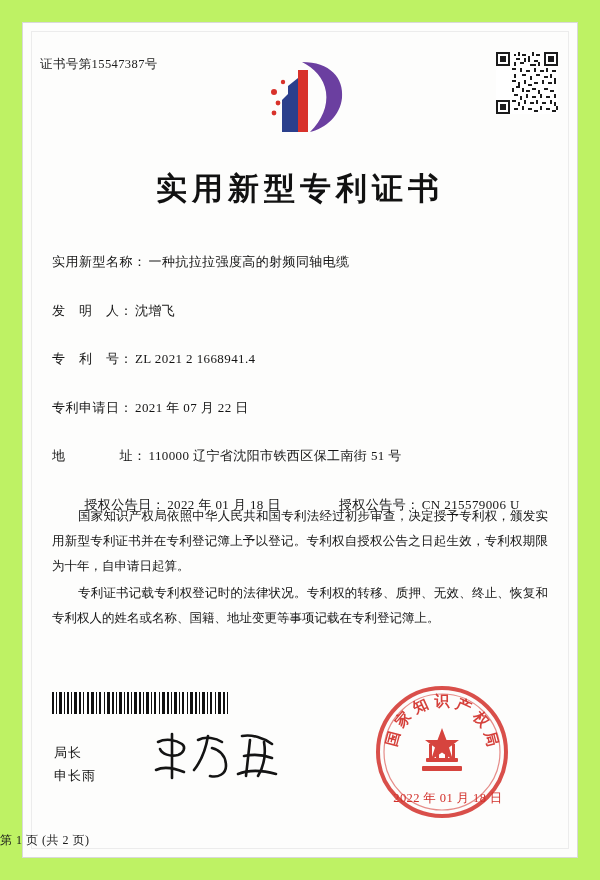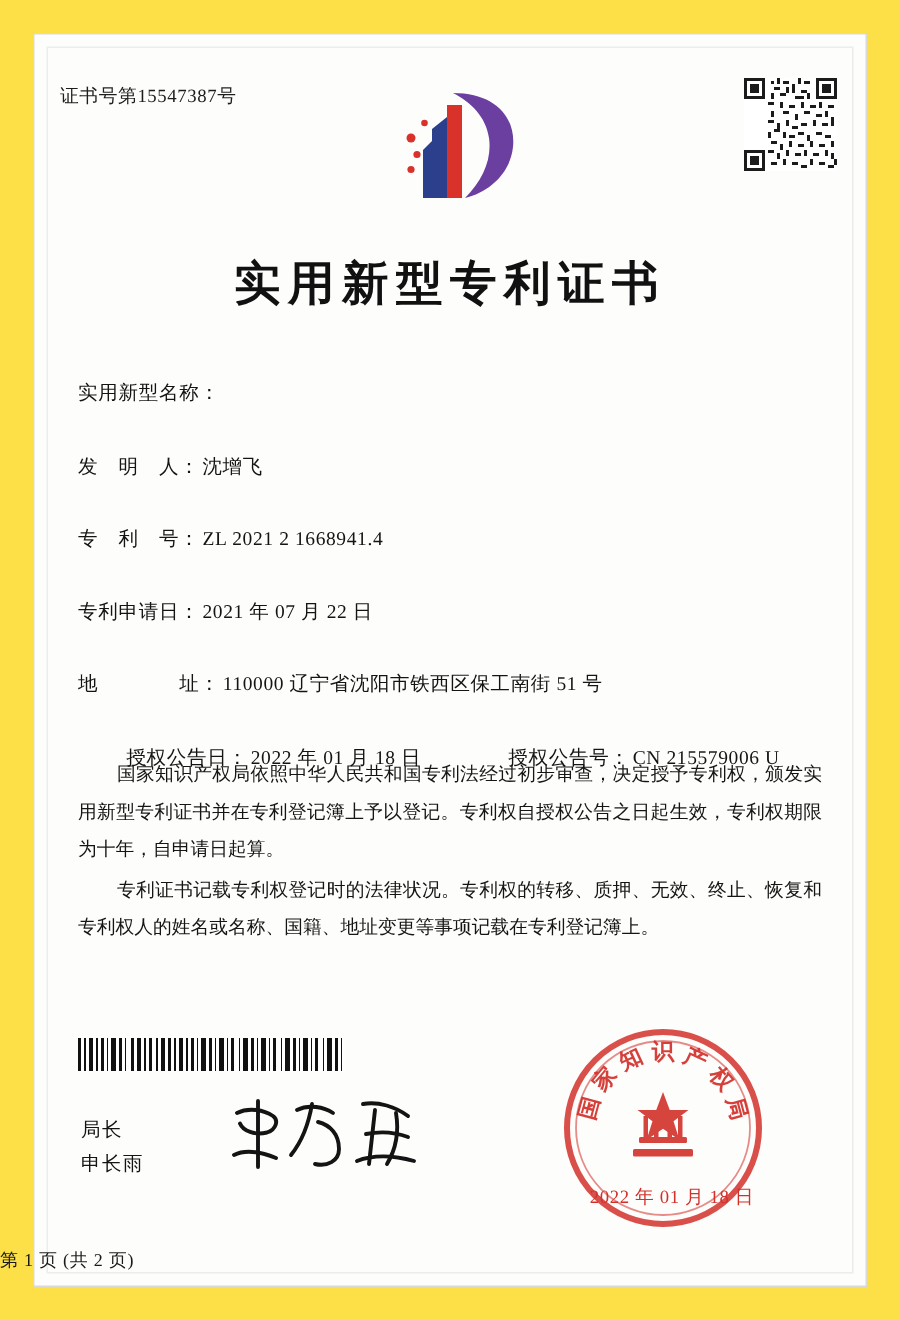--- a/index.html
+++ b/index.html
@@ -13,21 +13,21 @@
     font-family: "Liberation Serif", "DejaVu Serif", serif;
     color: #1a1a1a;
     position: relative;
     overflow: hidden;
   }
   .page {
     position: absolute;
     left: 0; top: 0;
     width: 600px;
     height: 880px;
-    background: #fde047;
+    background: #bef264;
   }
   
   .frame {
     position: absolute;
     left: 22px;
     top: 22px;
     width: 556px;
     height: 836px;
     border: 1px solid #d9d9d9;
     background: #fdfdfc;
@@ -305,20 +305,21 @@
           <rect x="30" y="27" width="1" height="2"></rect>
       </g>
     </svg>
   </div>
 
   <div class="title">实用新型专利证书</div>
 
   <div class="fields">
     <div class="field-row">
       <span class="field-label">实用新型名称：</span>
+      <span class="field-value">一种抗拉拉强度高的射频同轴电缆</span>
     </div>
     <div class="field-row">
       <span class="field-label">发　明　人：</span>
       <span class="field-value">沈增飞</span>
     </div>
     <div class="field-row">
       <span class="field-label">专　利　号：</span>
       <span class="field-value">ZL 2021 2 1668941.4</span>
     </div>
     <div class="field-row">

